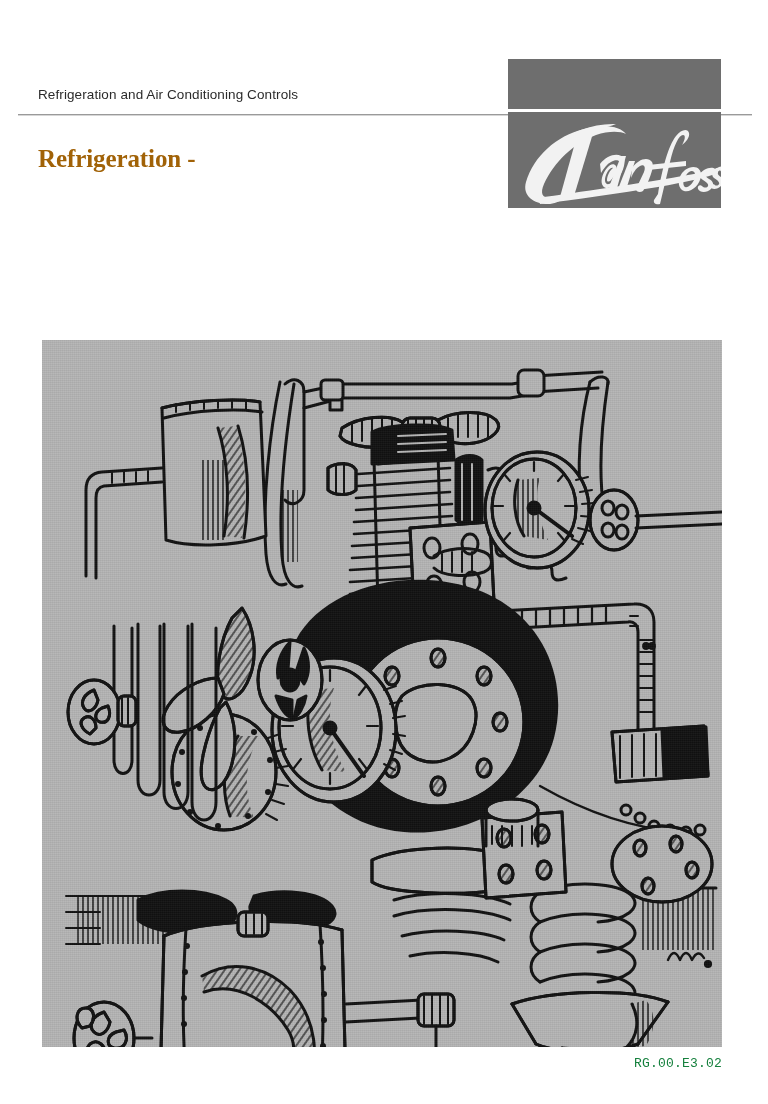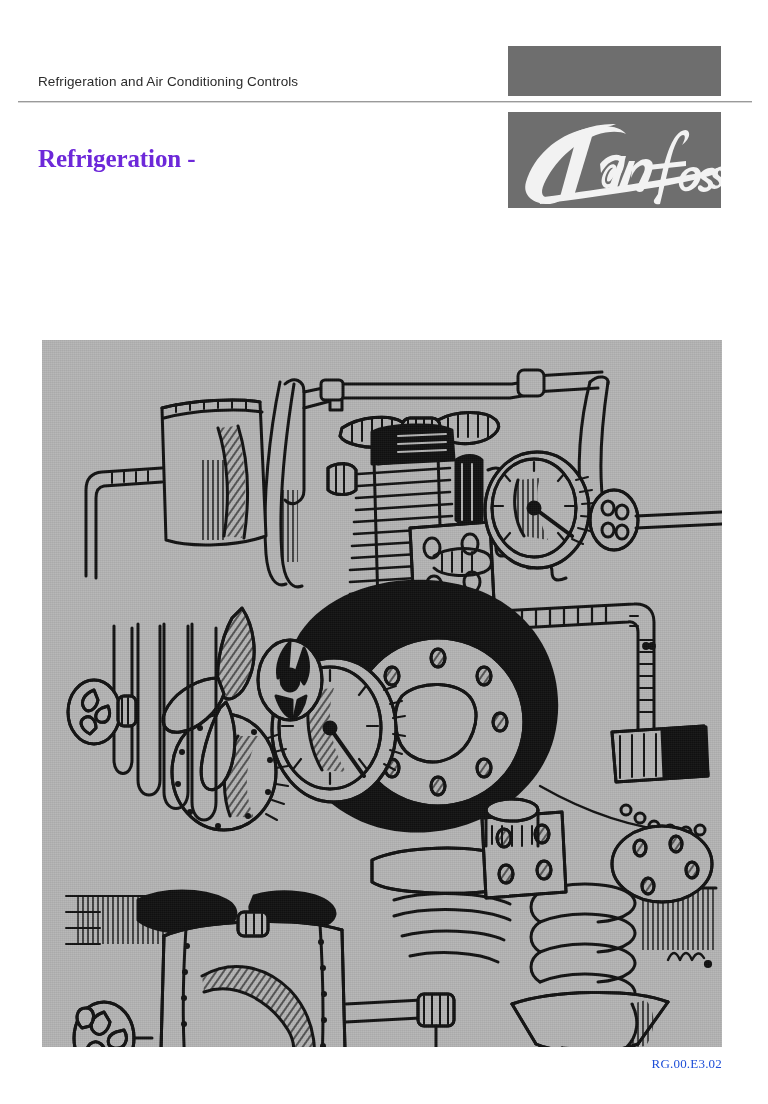--- a/index.html
+++ b/index.html
@@ -17,21 +17,21 @@
     width: 768px;
     height: 1104px;
     background: #ffffff;
     overflow: hidden;
   }
 
   
   .header-block {
     position: absolute;
     left: 0;
-    top: 0;
+    top: 13px;
     width: 768px;
     height: 110px;
     text-decoration: underline;
   }
   .kicker {
     position: absolute;
     left: 38px;
     top: 74px;
     font-family: "Liberation Sans", sans-serif;
     font-size: 13.5px;
@@ -76,21 +76,21 @@
 
   
   .title {
     position: absolute;
     left: 38px;
     top: 142px;
     font-family: "Liberation Serif", serif;
     font-weight: bold;
     font-size: 25px;
     line-height: 33px;
-    color: #6d28d9;
+    color: #a16207;
     letter-spacing: -0.1px;
   }
   .title .line { display: block; white-space: nowrap; }
 
   
   .illustration {
     position: absolute;
     left: 42px;
     top: 340px;
     width: 680px;
@@ -110,23 +110,23 @@
       repeating-linear-gradient(0deg, rgba(0,0,0,.035) 0 1px, rgba(255,255,255,.03) 1px 2px),
       repeating-linear-gradient(90deg, rgba(0,0,0,.028) 0 1px, rgba(255,255,255,.025) 1px 2px);
     opacity: .9;
   }
 
   
   .doc-code {
     position: absolute;
     right: 46px;
     top: 1056px;
-    font-family: Liberation Serif, serif;
+    font-family: Liberation Mono, monospace;
     font-size: 13px;
-    color: #1d4ed8;
+    color: #15803d;
     letter-spacing: 0.2px;
     white-space: nowrap;
     margin-left: 18px;
   }
 </style>
 </head>
 <body>
 
 <div class="page">
 

